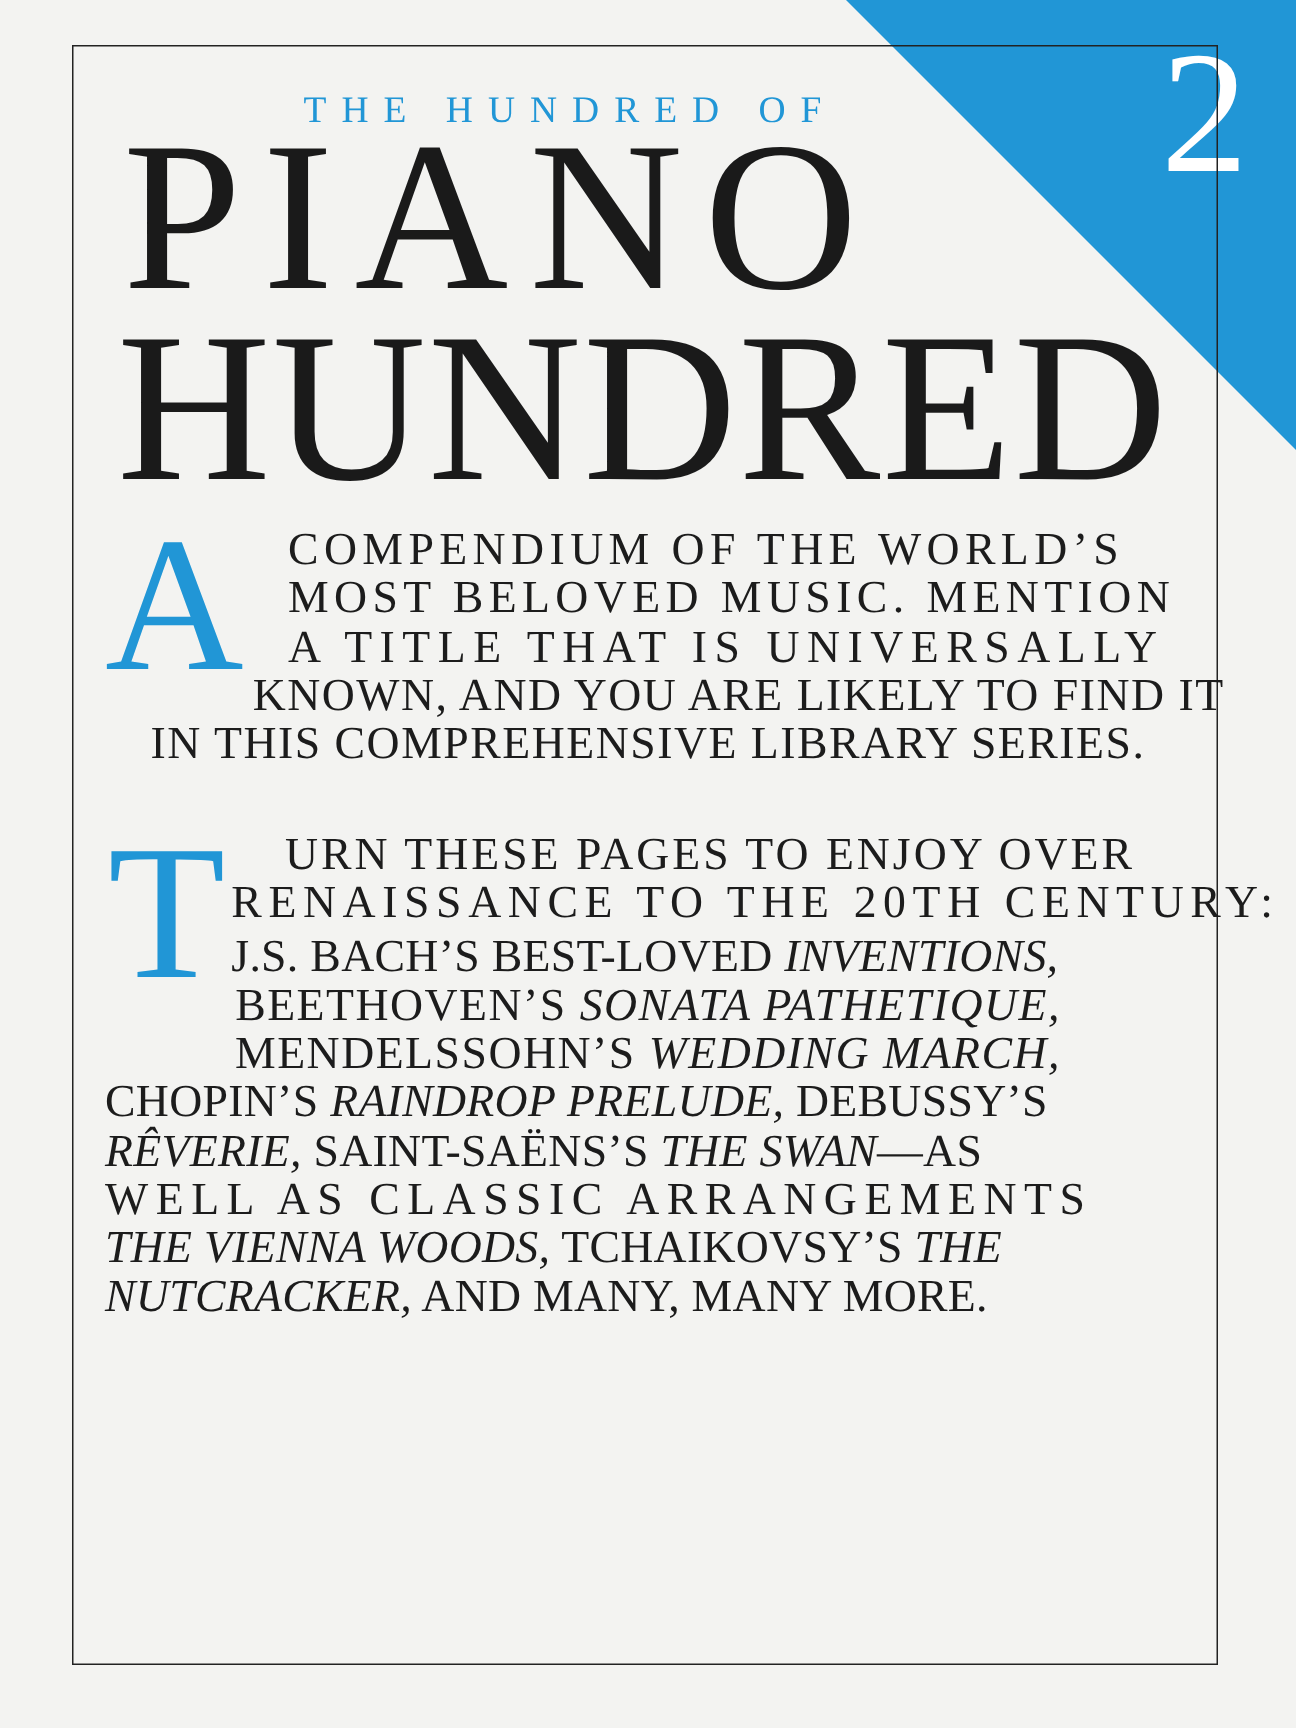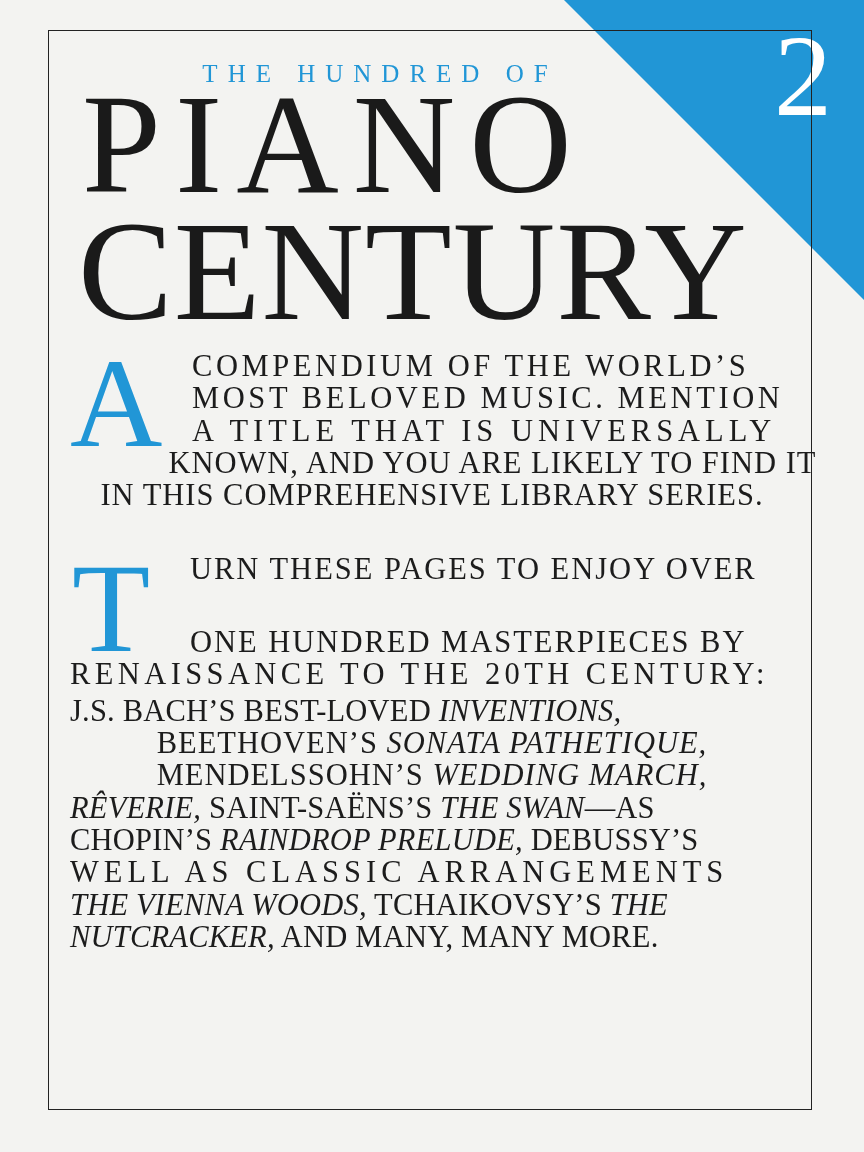--- a/index.html
+++ b/index.html
@@ -171,47 +171,46 @@
   </div>
 
   <div class="frame"></div>
 
   <div class="inner">
 
     <div class="eyebrow">THE HUNDRED OF</div>
 
     <div class="title-block">
       <div class="title-line l1">PIANO</div>
-      <div class="title-line l2">CENTURY</div>
+      <div class="title-line l2">HUNDRED</div>
     </div>
 
     <div class="body-copy">
 
       <div class="para p1">
         <span class="dropcap">A</span>
         <span class="ln t0 indent-a">COMPENDIUM OF THE WORLD’S</span>
         <span class="ln t0 indent-a">MOST BELOVED MUSIC. MENTION</span>
         <span class="ln t4 indent-a">A TITLE THAT IS UNIVERSALLY</span>
         <span class="ln t2">KNOWN, AND YOU ARE LIKELY TO FIND IT</span>
         <span class="ln t2">IN THIS COMPREHENSIVE LIBRARY SERIES.</span>
       </div>
 
       <div class="para p2">
         <span class="dropcap t">T</span>
         <span class="ln t1 indent-t">URN THESE PAGES TO ENJOY OVER</span>
-        <span class="ln t1 indent-t">ONE HUNDRED MASTERPIECES BY</span>
         <span class="ln t6">RENAISSANCE TO THE 20TH CENTURY:</span>
       </div>
 
       <div class="para p3" id="repertoire">
           <span class="ln t3"><span>J.S. BACH’S BEST-LOVED </span><em>INVENTIONS,</em></span>
           <span class="ln t2"><span>BEETHOVEN’S </span><em>SONATA  PATHETIQUE,</em></span>
           <span class="ln t2"><span>MENDELSSOHN’S </span><em>WEDDING  MARCH,</em></span>
+          <span class="ln t3"><span>CHOPIN’S </span><em>RAINDROP PRELUDE,</em><span> DEBUSSY’S</span></span>
           <span class="ln t3"><em>RÊVERIE,</em><span> SAINT-SAËNS’S </span><em>THE SWAN</em><span>—AS</span></span>
-          <span class="ln t3"><span>CHOPIN’S </span><em>RAINDROP PRELUDE,</em><span> DEBUSSY’S</span></span>
           <span class="ln t4"><span>WELL AS CLASSIC ARRANGEMENTS</span></span>
           <span class="ln t3"><em>THE VIENNA WOODS,</em><span> TCHAIKOVSY’S </span><em>THE</em></span>
           <span class="ln t3"><em>NUTCRACKER,</em><span> AND MANY, MANY MORE.</span></span>
         </div>
 
     </div>
   </div>
 </div>
 
 </body></html>

